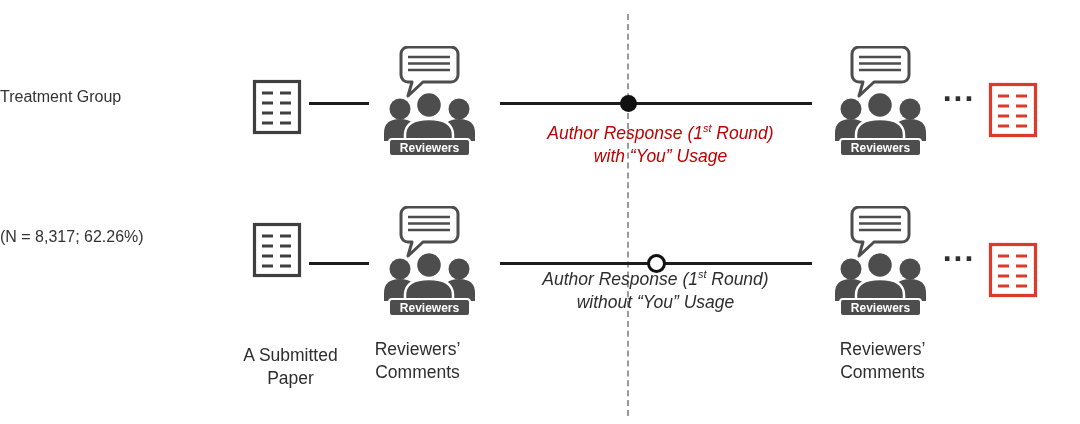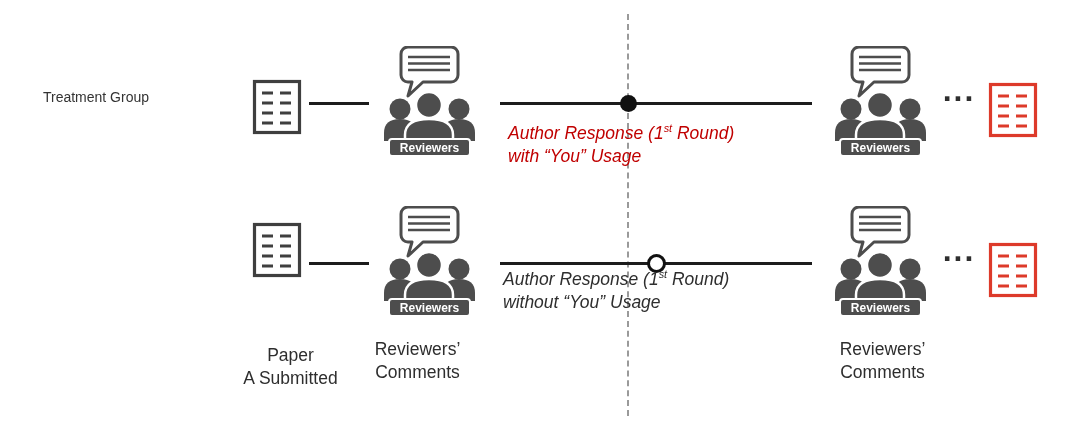--- a/index.html
+++ b/index.html
@@ -1,30 +1,30 @@
 <!DOCTYPE html>
 <html><head>
 <meta charset="utf-8">
 <style>
   html, body { margin: 0; padding: 0; background: #ffffff; }
   body { font-family: "Liberation Sans", sans-serif; color: #2e2e2e; }
 
   .canvas { position: relative; width: 1080px; height: 424px; background: #fff; overflow: hidden; }
   .abs { position: absolute; }
 
-  .group-label { text-align: center; font-size: 14px; line-height: 22px; color: #333; }
+  .group-label { font-size: 16px; line-height: 22px; color: #333; }
 
   .hline { height: 3px; background: #1c1c1c; }
   .vdash { width: 0; border-left: 2px dashed #9a9a9a; }
 
   .dot { border-radius: 50%; }
   .dot.filled { width: 17px; height: 17px; background: #111; }
   .dot.open   { width: 13px; height: 13px; background: #fff; border: 3px solid #111; }
 
-  .response { font-style: italic; font-size: 17.5px; line-height: 23px; text-align: left; white-space: nowrap; }
+  .response { font-style: italic; font-size: 17.5px; line-height: 23px; text-align: center; white-space: nowrap; }
   .response.red  { color: #c00000; }
   .response.dark { color: #2e2e2e; }
 
   .ellipsis { font-size: 32px; font-weight: bold; letter-spacing: 2px; color: #2e2e2e; text-align: center; line-height: 36px; }
 
   .caption { text-align: center; font-size: 17.5px; line-height: 23px; color: #2e2e2e; }
   .caption.red { color: #c00000; }
 
   sup { font-size: 0.62em; line-height: 0; }
 
@@ -93,20 +93,21 @@
       <use href="#reviewers-glyph"></use>
     </svg>
 
   <div class="abs ellipsis" style="left:936px; top:72px; width:46px;">...</div>
 
   <svg class="abs paper-red" style="left:988px; top:82px;" width="50" height="56" viewBox="0 0 50 56">
       <use href="#paper-glyph"></use>
     </svg>
 
   <div class="abs group-label" style="left:0; top:226px; width:192px;">
+    <div>(N = 8,317; 62.26%)</div>
   </div>
 
   <svg class="abs paper-dark" style="left:252px; top:222px;" width="50" height="56" viewBox="0 0 50 56">
       <use href="#paper-glyph"></use>
     </svg>
 
   <div class="abs hline" style="left:309px; top:262px; width:60px;"></div>
 
   <svg class="abs" style="left:377px; top:206px;" width="105" height="115" viewBox="0 0 105 115">
       <use href="#reviewers-glyph"></use>
@@ -125,22 +126,22 @@
       <use href="#reviewers-glyph"></use>
     </svg>
 
   <div class="abs ellipsis" style="left:936px; top:232px; width:46px;">...</div>
 
   <svg class="abs paper-red" style="left:988px; top:242px;" width="50" height="56" viewBox="0 0 50 56">
       <use href="#paper-glyph"></use>
     </svg>
 
   <div class="abs caption" style="left:213px; top:344px; width:155px;">
+    <div>A Submitted</div>
     <div>Paper</div>
-    <div>A Submitted</div>
   </div>
 
   <div class="abs caption" style="left:340px; top:338px; width:155px;">
     <div>Reviewers’</div>
     <div>Comments</div>
   </div>
 
   <div class="abs caption" style="left:805px; top:338px; width:155px;">
     <div>Reviewers’</div>
     <div>Comments</div>

